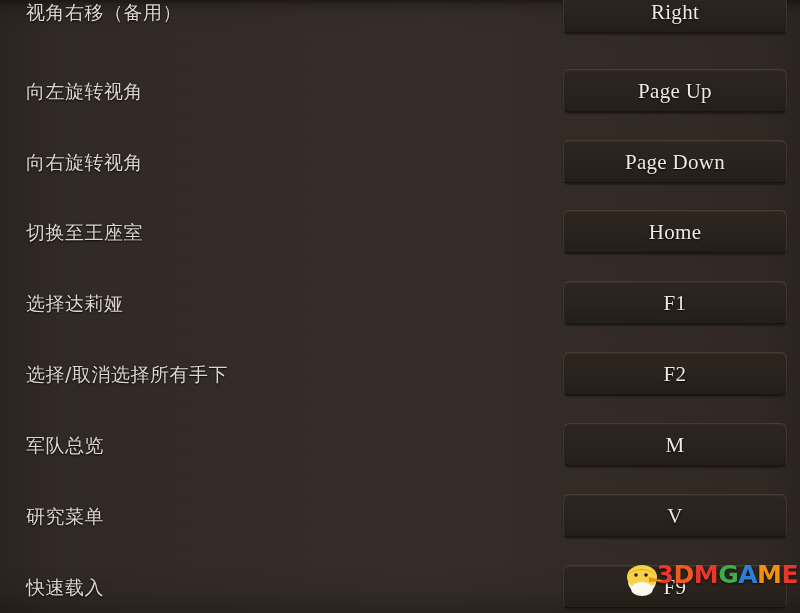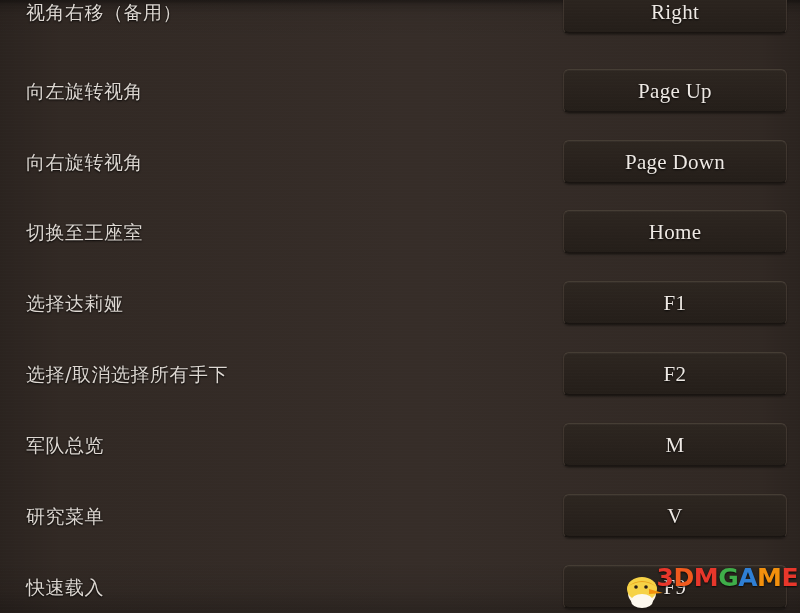--- a/index.html
+++ b/index.html
@@ -109,24 +109,24 @@
     line-height: 22px;
     letter-spacing: 0.3px;
     text-shadow: 0 1px 2px rgba(0,0,0,0.9);
     user-select: none;
   }
 
   
   #watermark {
     position: absolute;
     right: 2px;
-    bottom: 2px;
+    bottom: 14px;
     height: 48px;
     display: flex;
-    align-items: flex-start;
+    align-items: center;
     pointer-events: none;
     z-index: 5;
   }
   #watermark .mascot {
     position: absolute;
     left: -6px;
     bottom: 2px;
     width: 46px;
     height: 42px;
   }

